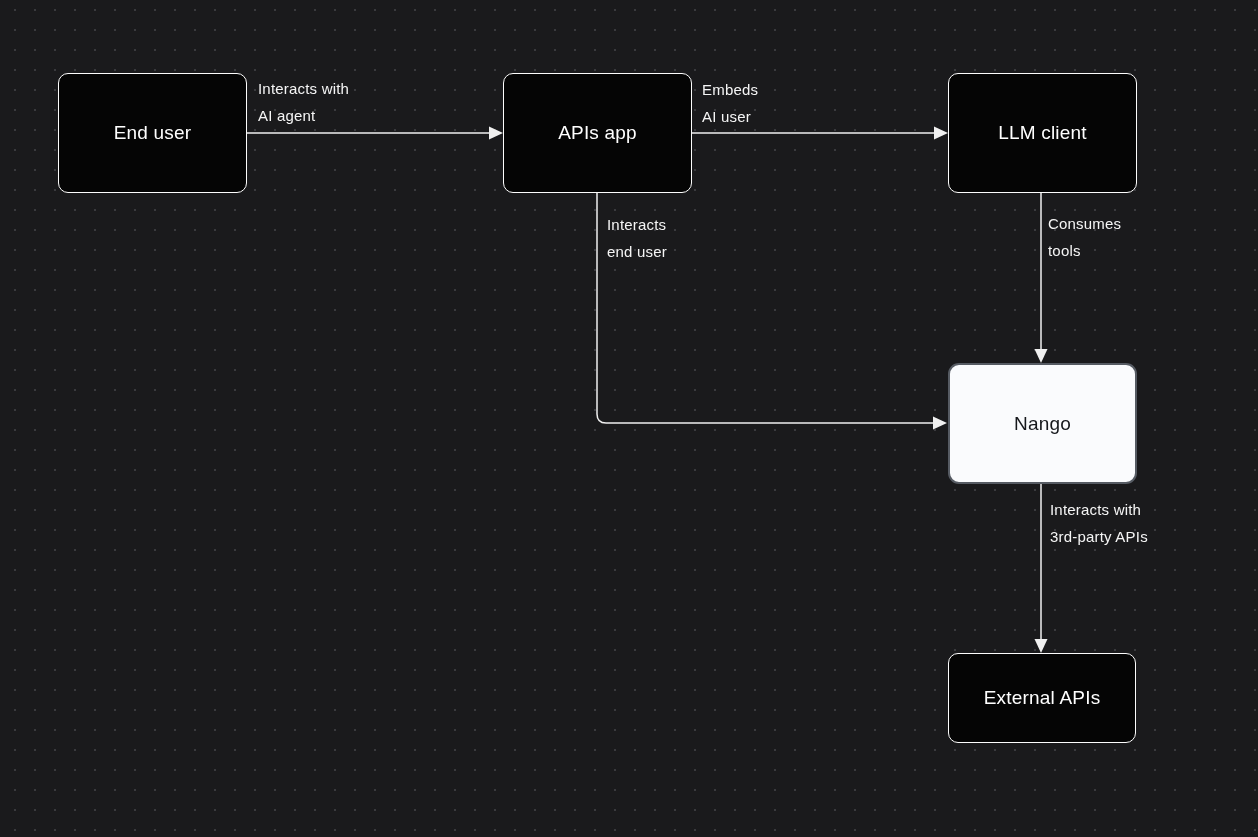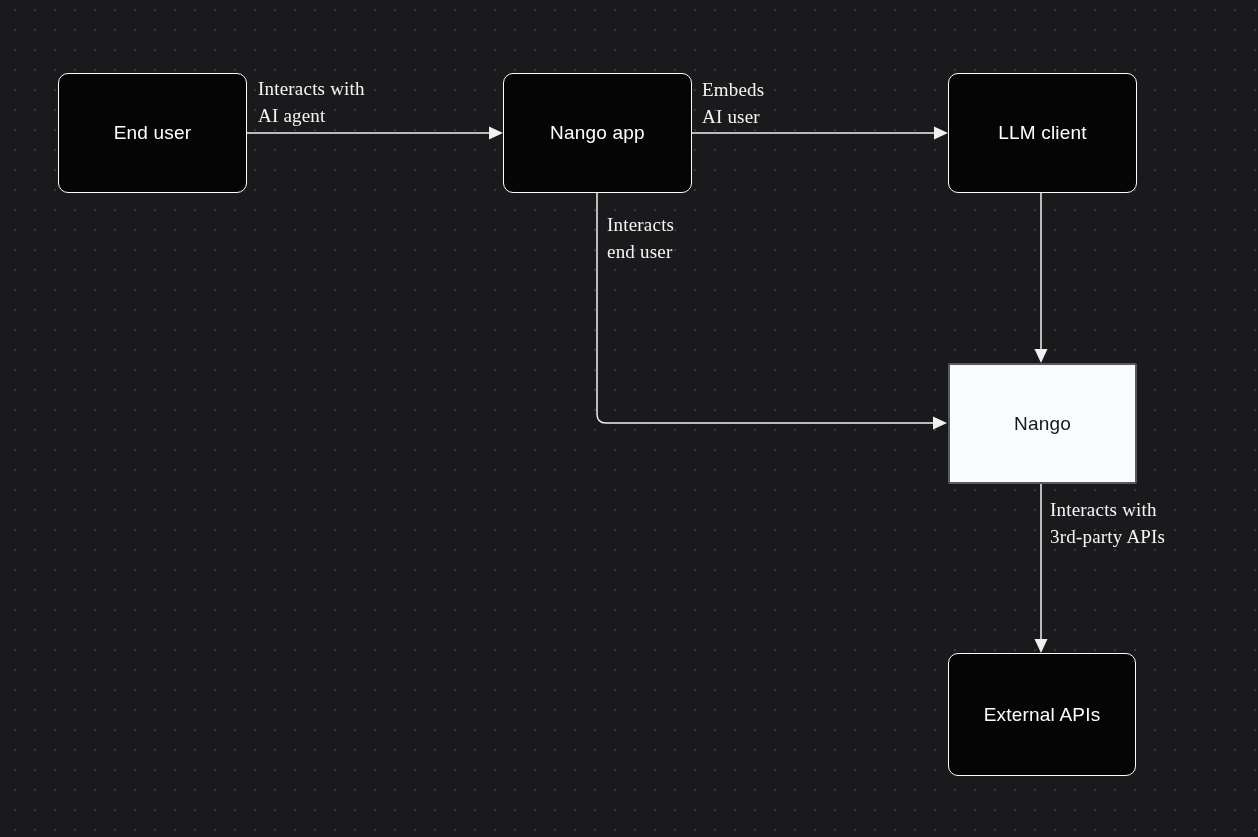--- a/index.html
+++ b/index.html
@@ -48,36 +48,35 @@
   .node.dark {
     background: var(--dark-fill);
     border: 1.5px solid var(--dark-border);
     color: var(--dark-text);
     border-radius: 10px;
   }
   .node.light {
     background: var(--light-fill);
     border: 2px solid var(--light-border);
     color: var(--light-text);
-    border-radius: 2px;
+    border-radius: 11px;
     align-items: center;
   }
   #n-end-user      { left: 58px;  top: 73px;  width: 189px; height: 120px; }
   #n-your-app      { left: 503px; top: 73px;  width: 189px; height: 120px; }
   #n-llm-client    { left: 948px; top: 73px;  width: 189px; height: 120px; justify-content: center; }
   #n-nango         { left: 948px; top: 363px; width: 189px; height: 121px; }
-  #n-external-apis { left: 948px; top: 653px; width: 188px; height: 123px; }
+  #n-external-apis { left: 948px; top: 653px; width: 188px; height: 90px; }
   .edge-label {
     position: absolute;
     color: var(--label-text);
-    font-size: 19px;
+    font-size: 15px;
     line-height: 27px;
     white-space: pre-line;
     letter-spacing: 0.2px;
-    font-family: Liberation Serif, serif;
   }
   #el-0 { left: 258px;  top: 75px;  }
   #el-1 { left: 702px;  top: 76px;  }
   #el-2 { left: 607px;  top: 211px; }
   #el-3 { left: 1048px; top: 210px; }
   #el-4 { left: 1050px; top: 496px; }
 </style>
 </head>
 <body>
 
@@ -99,37 +98,39 @@
 
     <line class="edge-line" x1="1041" y1="484" x2="1041" y2="640"></line>
     <polygon class="arrowhead" points="1041,653 1034.5,639 1047.5,639"></polygon>
   </svg>
 
   <div class="node dark" id="n-end-user">
     <span>End user</span>
   </div>
 
   <div class="node dark" id="n-your-app">
-    <span>Nango app</span>
+    <span>APIs app</span>
   </div>
 
   <div class="node dark" id="n-llm-client">
     <span>LLM client</span>
   </div>
 
   <div class="node light" id="n-nango">
     <span>Nango</span>
   </div>
 
   <div class="node dark" id="n-external-apis">
     <span>External APIs</span>
   </div>
 
   <div class="edge-label" id="el-0">Interacts with
 AI agent</div>
   <div class="edge-label" id="el-1">Embeds
 AI user</div>
   <div class="edge-label" id="el-2">Interacts
 end user</div>
+  <div class="edge-label" id="el-3">Consumes
+tools</div>
   <div class="edge-label" id="el-4">Interacts with
 3rd-party APIs</div>
 
 </div>
 
 </body></html>

